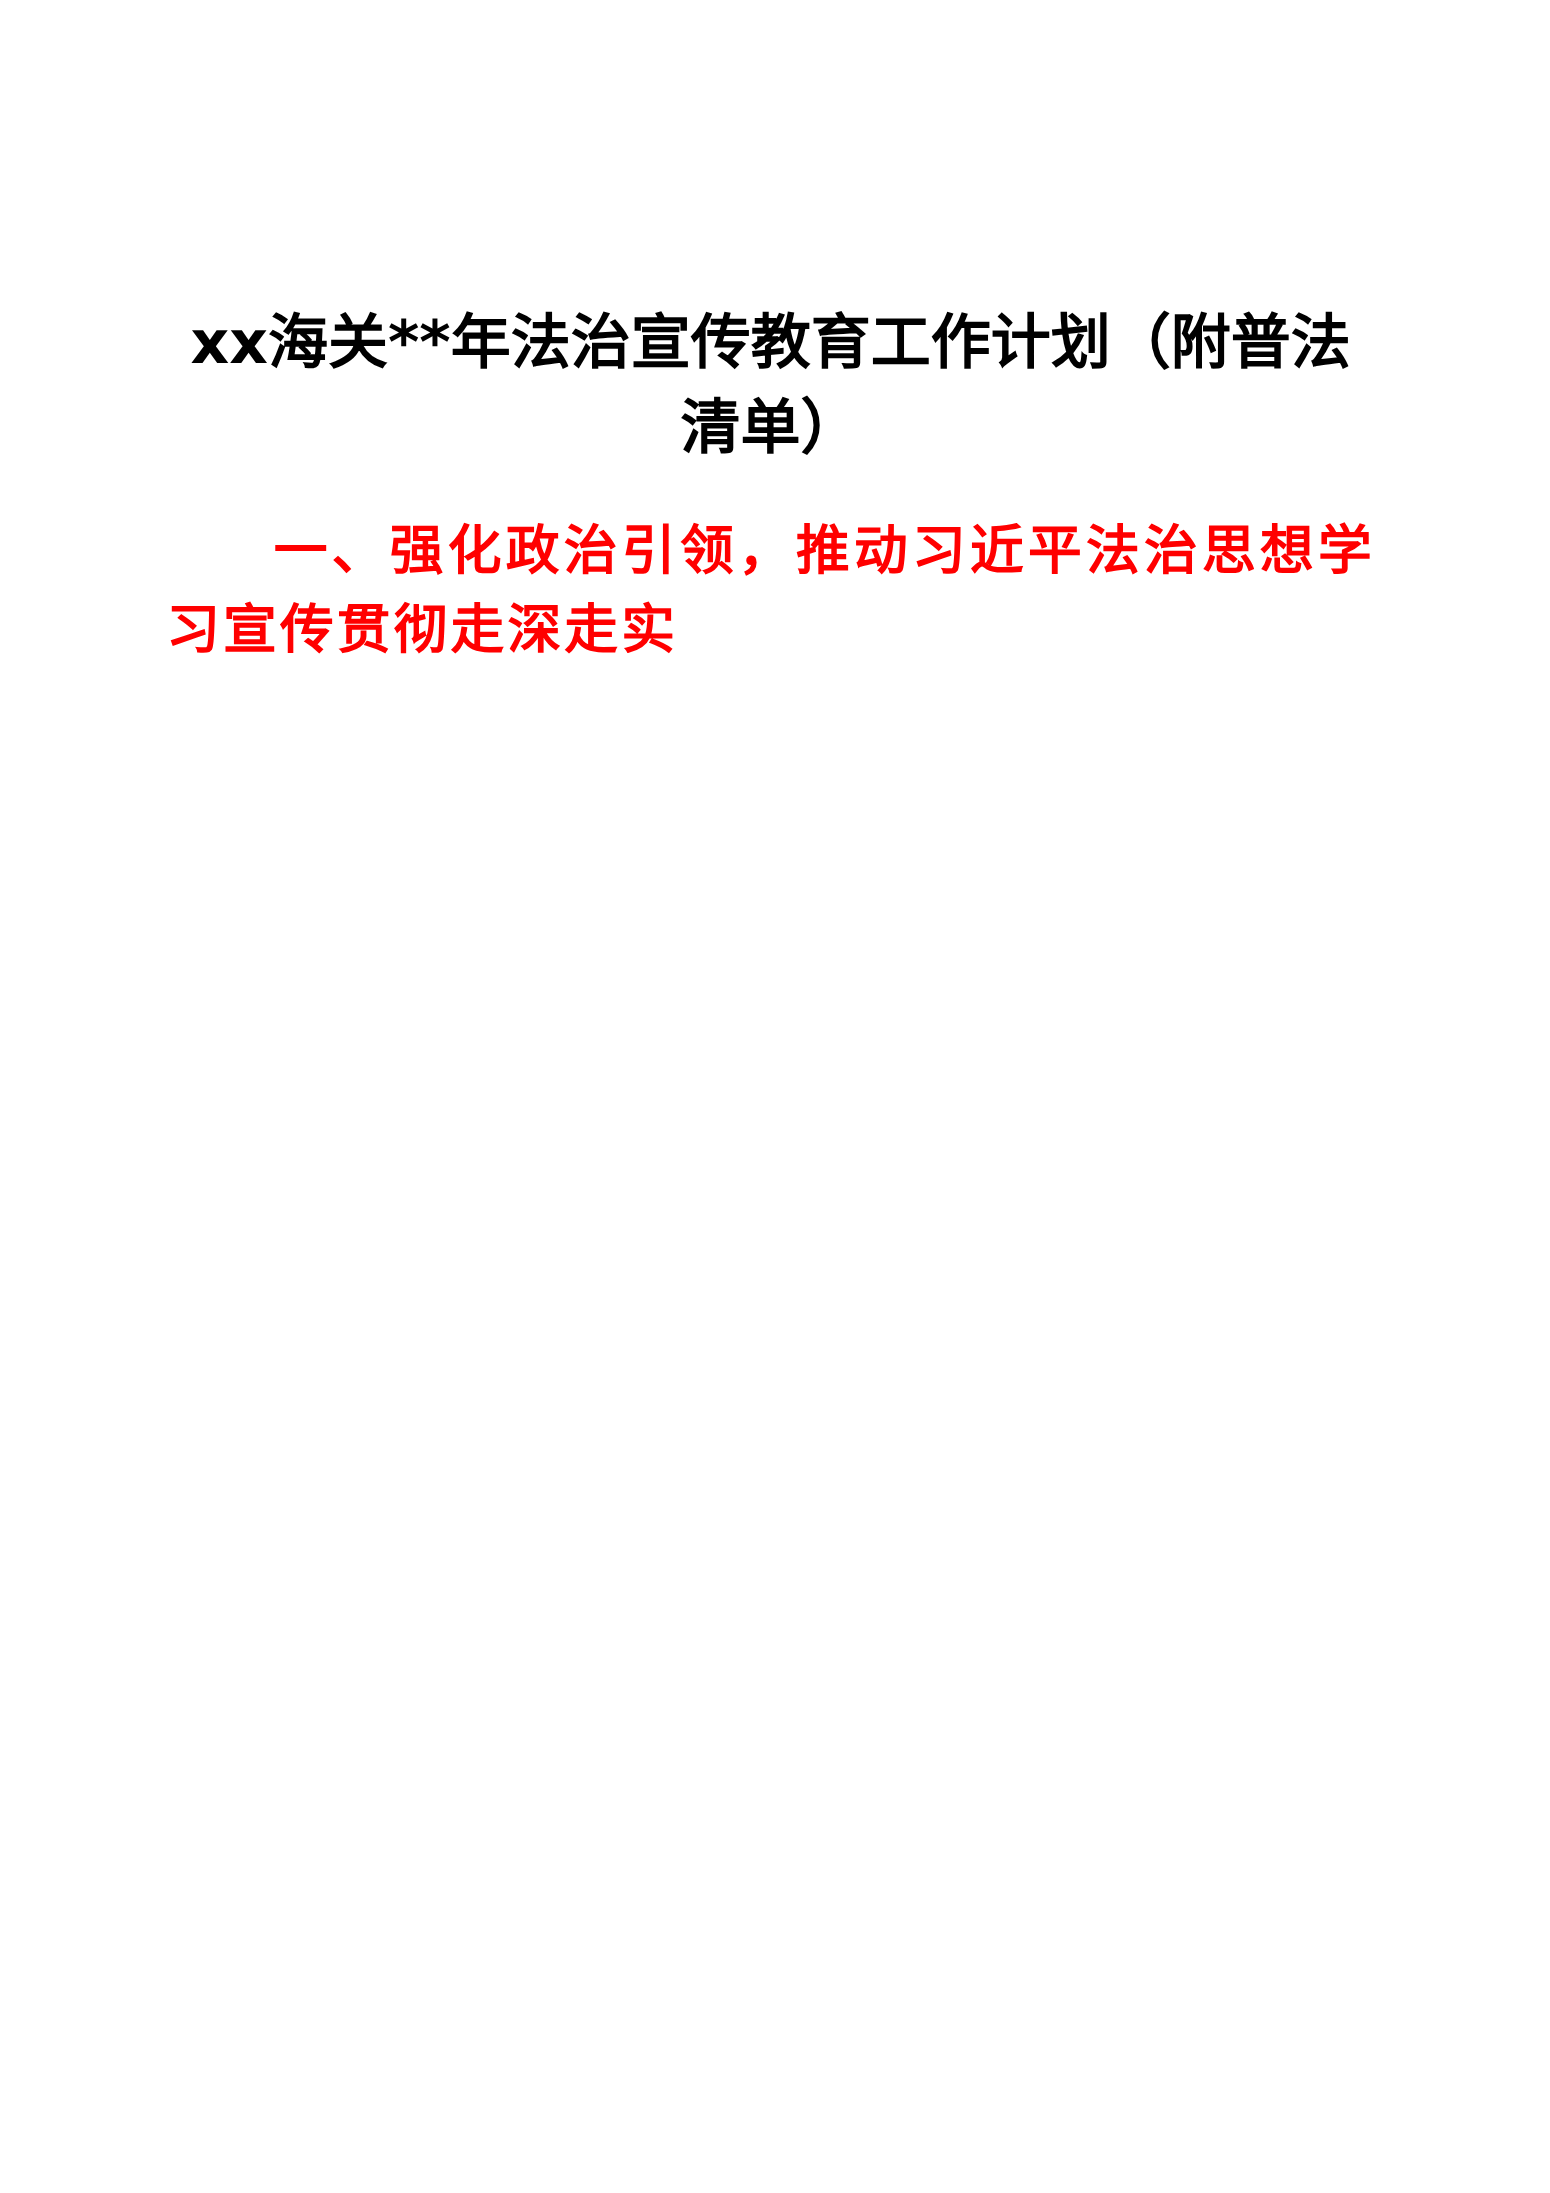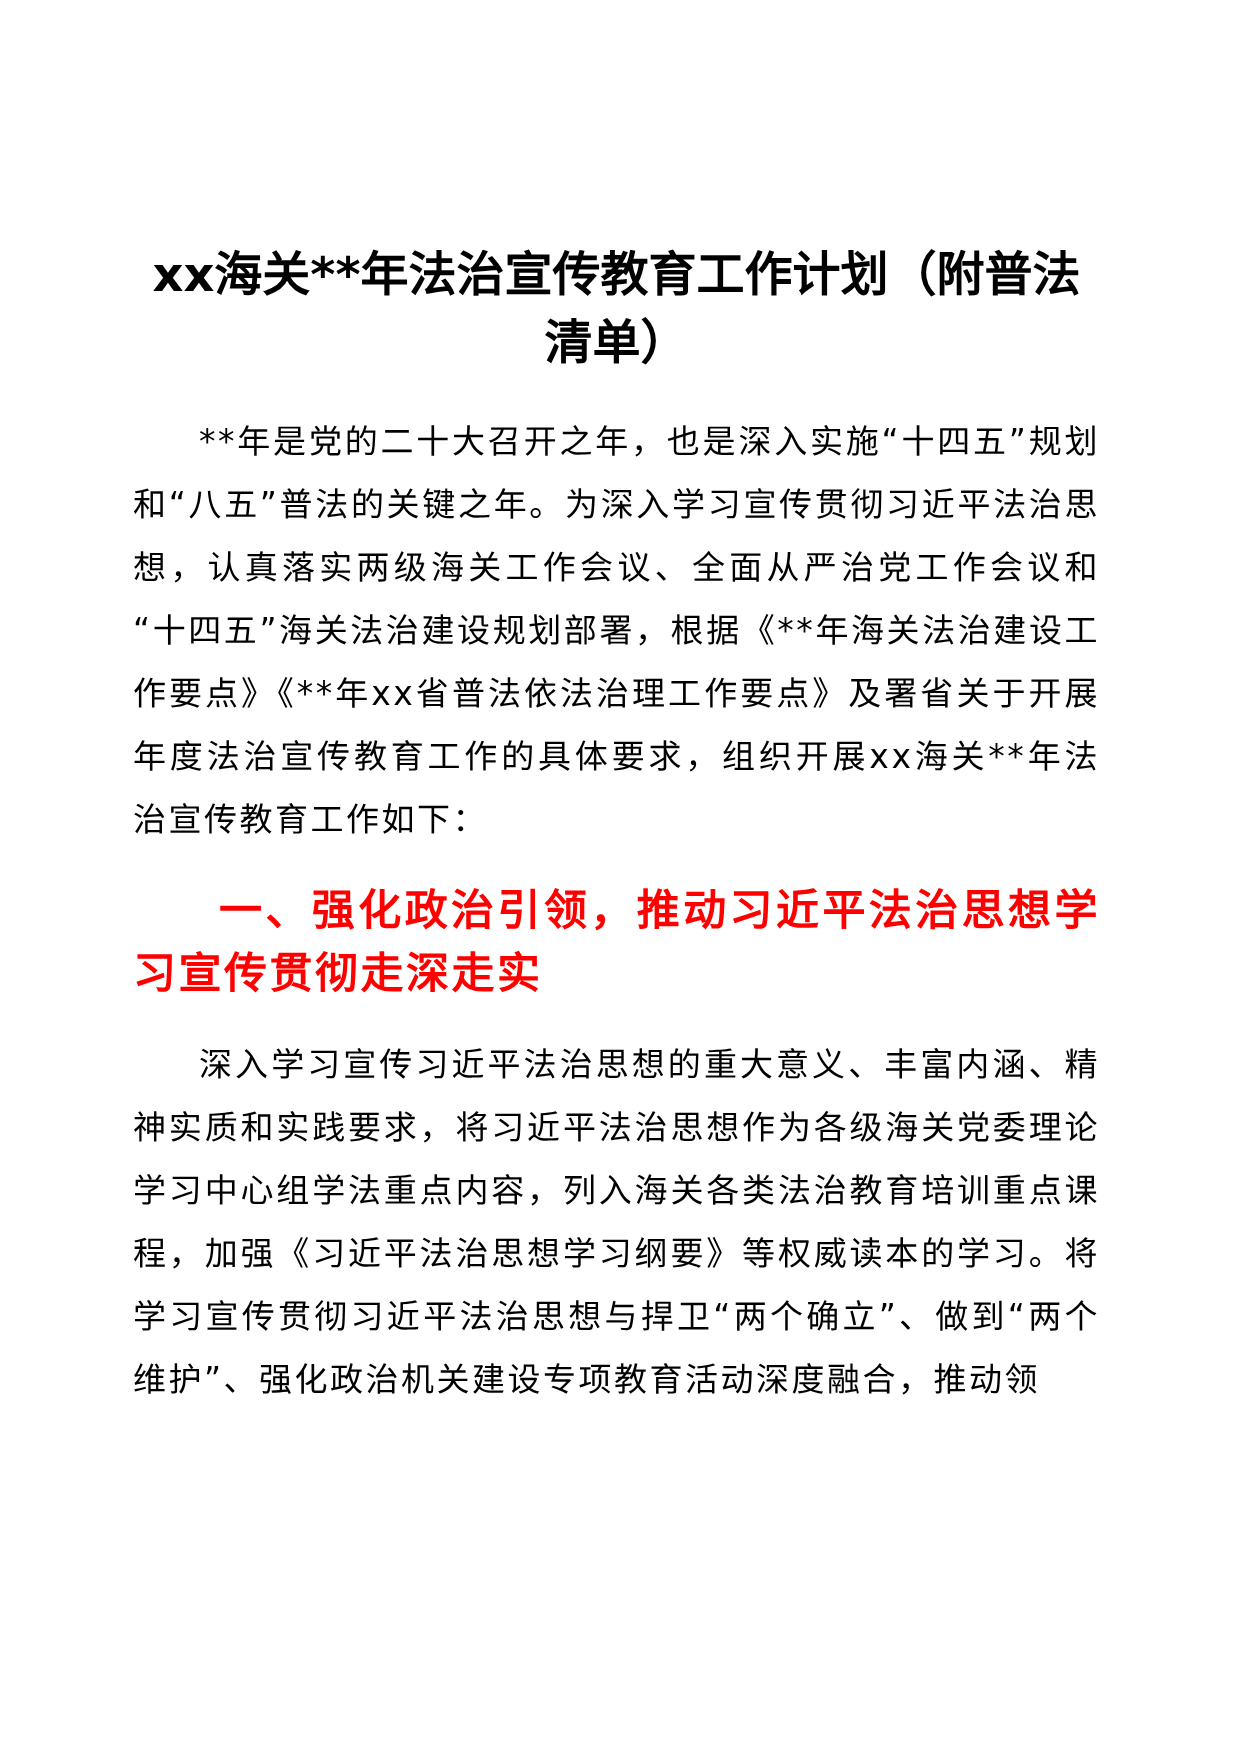--- a/index.html
+++ b/index.html
@@ -55,19 +55,17 @@
     text-indent: 2em;
     margin: 28px 0;
   }
 </style>
 </head>
 <body>
 
 <div class="page">
   <h1 class="doc-title">xx海关**年法治宣传教育工作计划（附普法清单）</h1>
 
-  <p class="para">**年是党的二十大召开之年，也是深入实施“十四五”规划和“八五”普法的关键之年。为深入学习宣传贯彻习近平法治思想，认真落实两级海关工作会议、全面从严治党工作会议和“十四五”海关法治建设规划部署，根据《**年海关法治建设工作要点》《**年xx省普法依法治理工作要点》及署省关于开展年度法治宣传教育工作的具体要求，组织开展xx海关**年法治宣传教育工作如下：</p>
 
   <p class="heading-red">一、强化政治引领，推动习近平法治思想学习宣传贯彻走深走实</p>
 
 
-  <p class="para">深入学习宣传习近平法治思想的重大意义、丰富内涵、精神实质和实践要求，将习近平法治思想作为各级海关党委理论学习中心组学法重点内容，列入海关各类法治教育培训重点课程，加强《习近平法治思想学习纲要》等权威读本的学习。将学习宣传贯彻习近平法治思想与捍卫“两个确立”、做到“两个维护”、强化政治机关建设专项教育活动深度融合，推动领</p>
 </div>
 
 </body></html>

